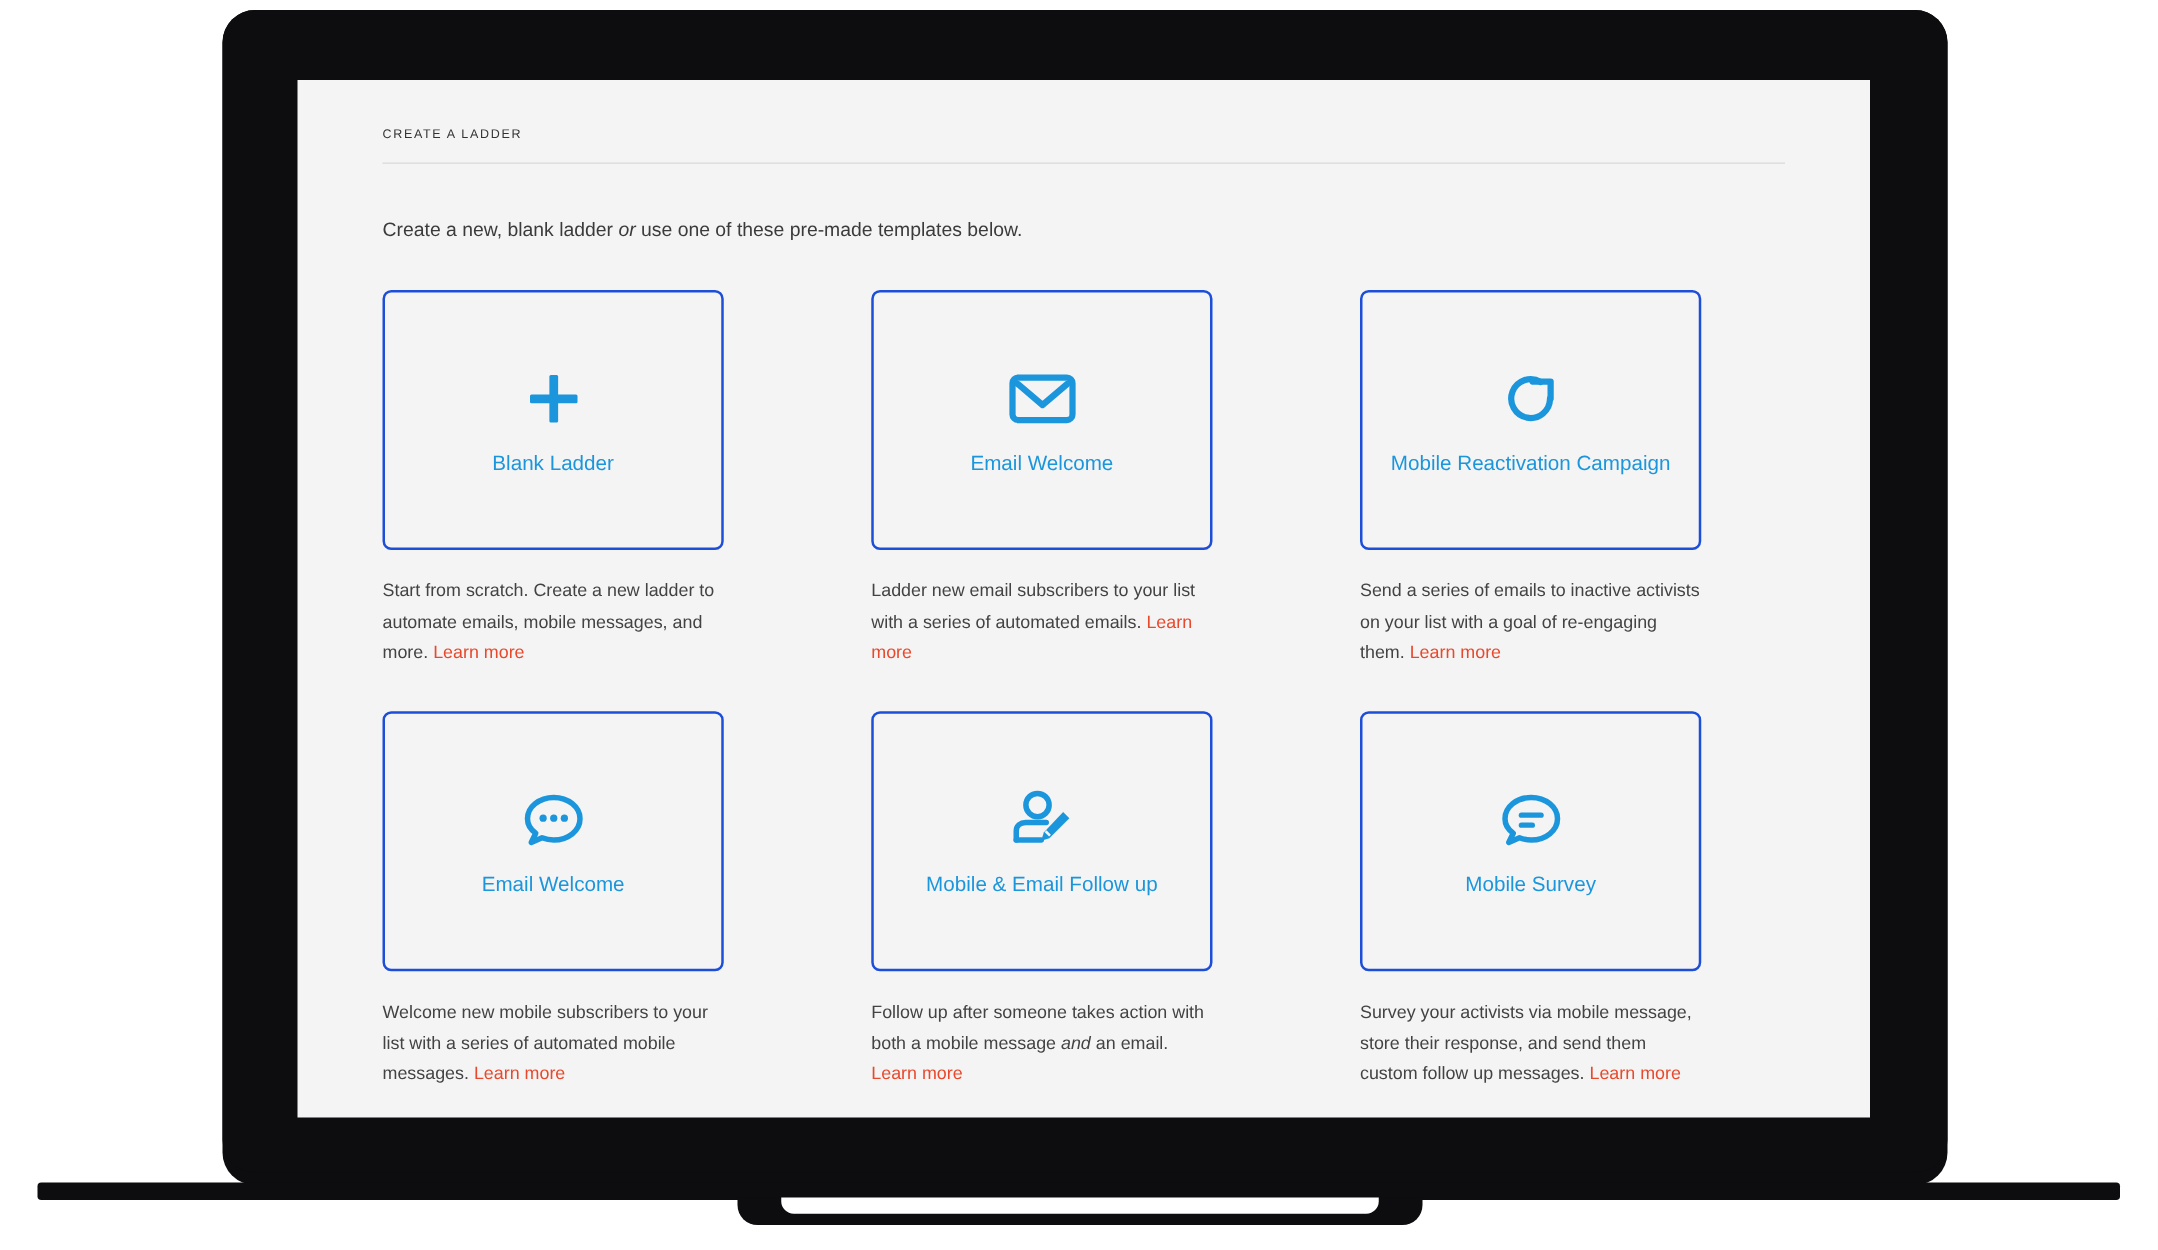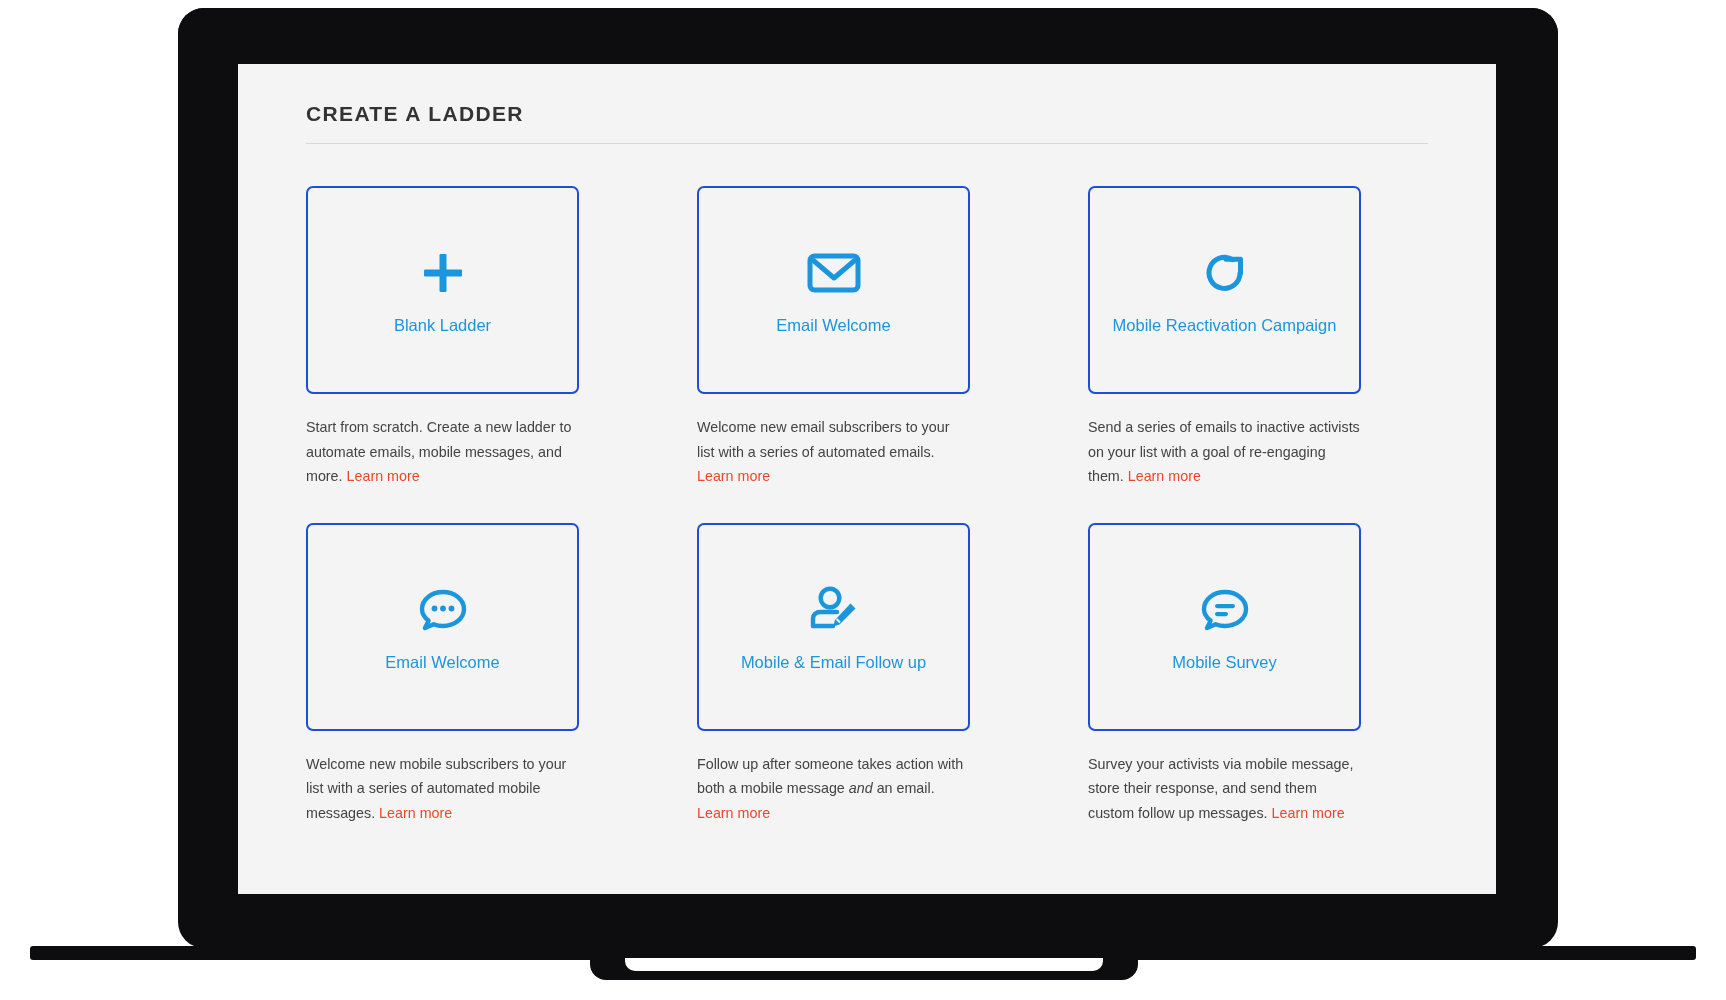--- a/index.html
+++ b/index.html
@@ -81,22 +81,22 @@
     border-bottom-left-radius: 10px;
     border-bottom-right-radius: 10px;
   }
 
   
   .page-inner {
     padding: 38px 68px 0 68px;
   }
 
   #page-title {
-    font-size: 21px;
-    font-weight: bold;
+    font-size: 10px;
+    font-weight: normal;
     letter-spacing: 1.35px;
     color: #333333;
     text-transform: uppercase;
     padding-bottom: 17px;
   }
 
   #title-divider {
     height: 1px;
     background: #d8d8d8;
     width: 100%;
@@ -177,20 +177,21 @@
 
   <div id="laptop-lid"></div>
   <div id="laptop-screen-bezel"></div>
 
   <div id="app-screen">
     <div class="page-inner">
 
       <div id="page-title">CREATE A LADDER</div>
       <div id="title-divider"></div>
 
+      <div id="intro-text"><span>Create a new, blank ladder </span><span class="it">or</span><span> use one of these pre-made templates below.</span></div>
 
       <div class="cards-grid">
 
         <div class="card-cell">
           <div class="template-tile">
             <div class="tile-icon">
               <svg width="46" height="46" viewBox="0 0 46 46">
                 <rect x="19.5" y="4" width="7" height="38" rx="1.2" fill="#1b96dc"></rect>
                 <rect x="4" y="19.5" width="38" height="7" rx="1.2" fill="#1b96dc"></rect>
               </svg>
@@ -203,21 +204,21 @@
         <div class="card-cell">
           <div class="template-tile">
             <div class="tile-icon">
               <svg width="54" height="42" viewBox="0 0 54 42">
                 <rect x="3" y="4" width="48" height="34" rx="4.5" fill="none" stroke="#1b96dc" stroke-width="5"></rect>
                 <path d="M7 9 L27 26 L47 9" fill="none" stroke="#1b96dc" stroke-width="5" stroke-linecap="round" stroke-linejoin="round"></path>
               </svg>
             </div>
             <div class="tile-label">Email Welcome</div>
           </div>
-          <div class="card-desc"><span>Welcome new email subscribers to your list with a series of automated emails. </span><span class="it"></span><span></span><a class="learn-more">Learn more</a></div>
+          <div class="card-desc"><span>Ladder new email subscribers to your list with a series of automated emails. </span><span class="it"></span><span></span><a class="learn-more">Learn more</a></div>
         </div>
 
         <div class="card-cell">
           <div class="template-tile">
             <div class="tile-icon">
               <svg width="52" height="52" viewBox="0 0 52 52">
                 <path d="M41 26 A15.5 15.5 0 1 1 33.5 12.6" fill="none" stroke="#1b96dc" stroke-width="5" stroke-linecap="round"></path>
                 <path d="M27 12.2 L41.5 12.2 L41.5 26" fill="none" stroke="#1b96dc" stroke-width="5" stroke-linecap="round" stroke-linejoin="round"></path>
               </svg>
             </div>

